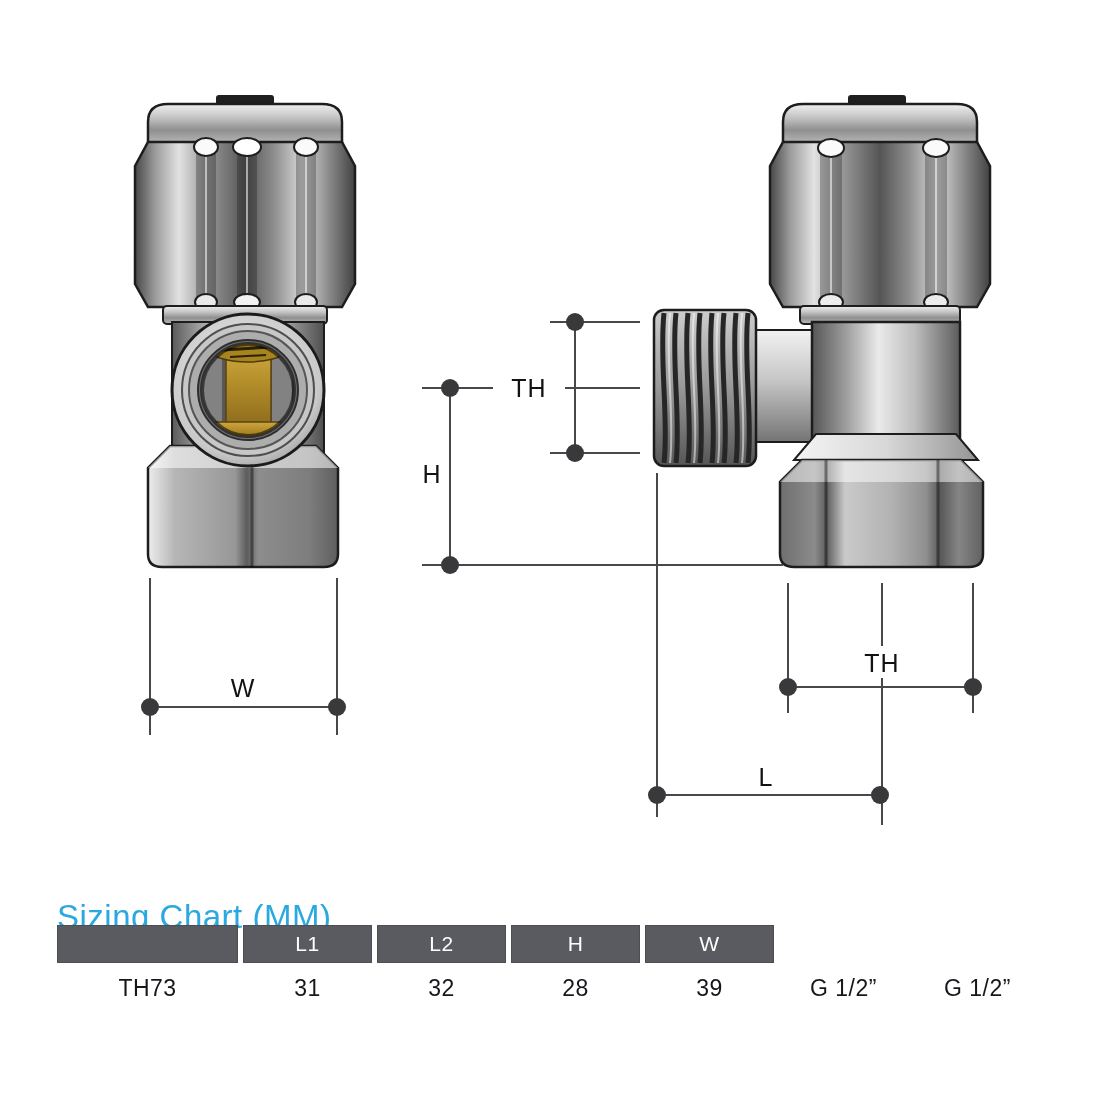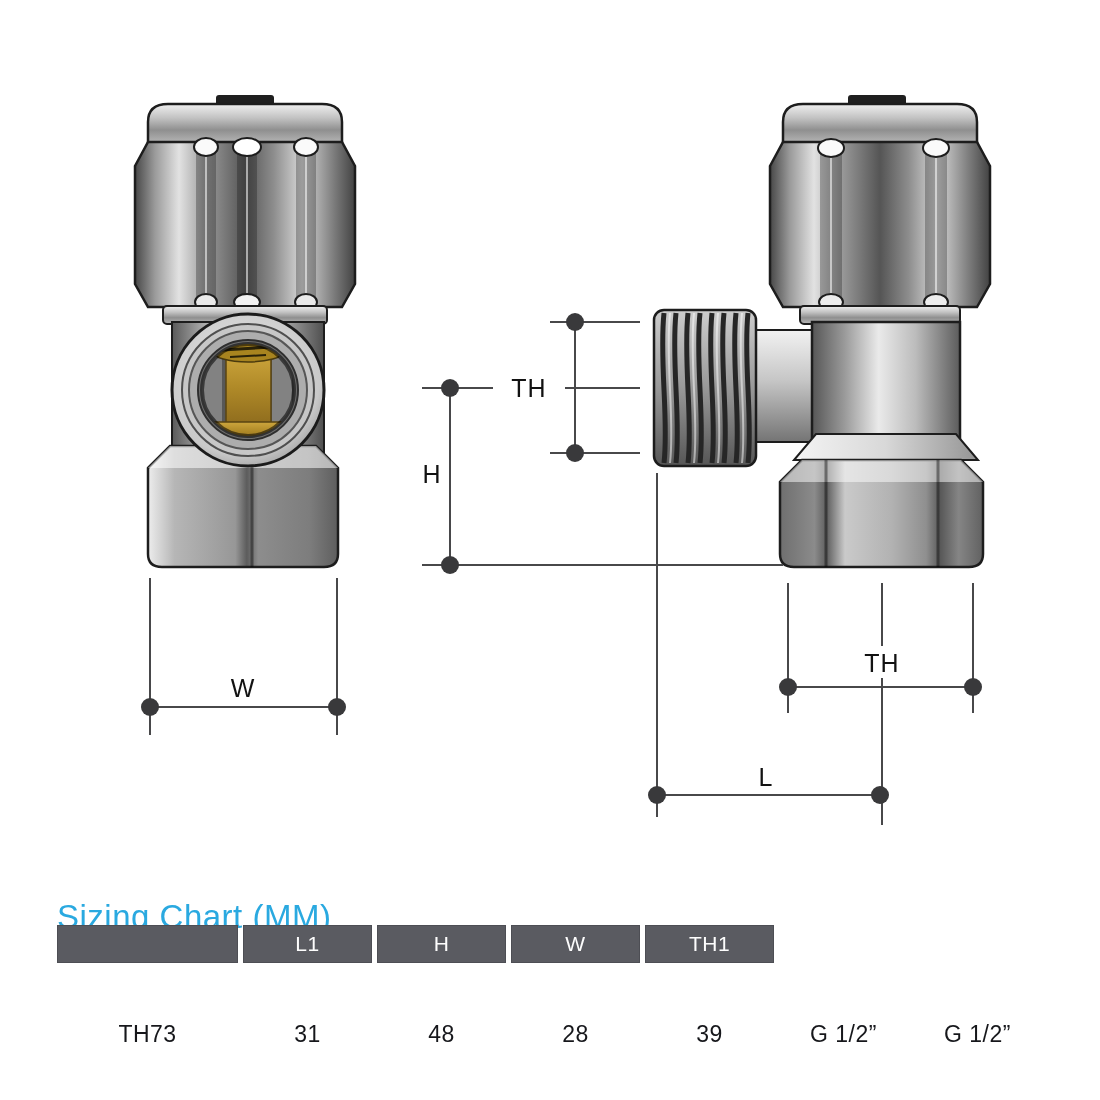--- a/index.html
+++ b/index.html
@@ -16,21 +16,21 @@
     position:absolute; left:57px; top:854px; width:500px;
     font-size:33px; font-weight:500; color:#2aa9e0; letter-spacing:.5px;margin-top:44px;
   }
   #size-table { position:absolute; left:57px; top:925px; width:985px; }
   .trow { display:grid; grid-template-columns:181px repeat(6, 1fr); column-gap:5px;text-align:center; }
   .trow .cell { display:flex; align-items:center; justify-content:center; }
   .thead .cell {
     background:#5a5b61; height:38px; color:#fdfdfd; font-size:21px;
     letter-spacing:.5px; font-weight:500; box-shadow:inset 0 0 0 1px #4d4e54;
   }
-  .tbody .cell { height:50px; color:#16171b; font-size:23px; font-weight:500; letter-spacing:.5px;margin-top:46px; }
+  .tbody .cell { height:50px; color:#16171b; font-size:23px; font-weight:500; letter-spacing:.5px; }
 </style>
 </head>
 <body>
 
 <div id="stage">
 
   <svg id="diagram" width="1100" height="840" viewBox="0 0 1100 840">
     <defs>
       <linearGradient id="gcrown" x1="0" y1="0" x2="0" y2="1">
         <stop offset="0" stop-color="#f0f0f0"></stop>
@@ -252,28 +252,28 @@
       <text class="dim-label" x="766" y="786">L</text>
     </g>
   </svg>
 
   <div id="chart-title">Sizing Chart (MM)</div>
 
   <div id="size-table">
     <div class="trow thead">
       <div class="cell"></div>
       <div class="cell">L1</div>
+      <div class="cell">L2</div>
       <div class="cell">H</div>
       <div class="cell">W</div>
-      <div class="cell">TH1</div>
     </div>
     <div class="trow tbody">
       <div class="cell">TH73</div>
       <div class="cell">31</div>
-      <div class="cell">48</div>
+      <div class="cell">32</div>
       <div class="cell">28</div>
       <div class="cell">39</div>
       <div class="cell">G 1/2”</div>
       <div class="cell">G 1/2”</div>
     </div>
   </div>
 
 </div>
 
 </body></html>

